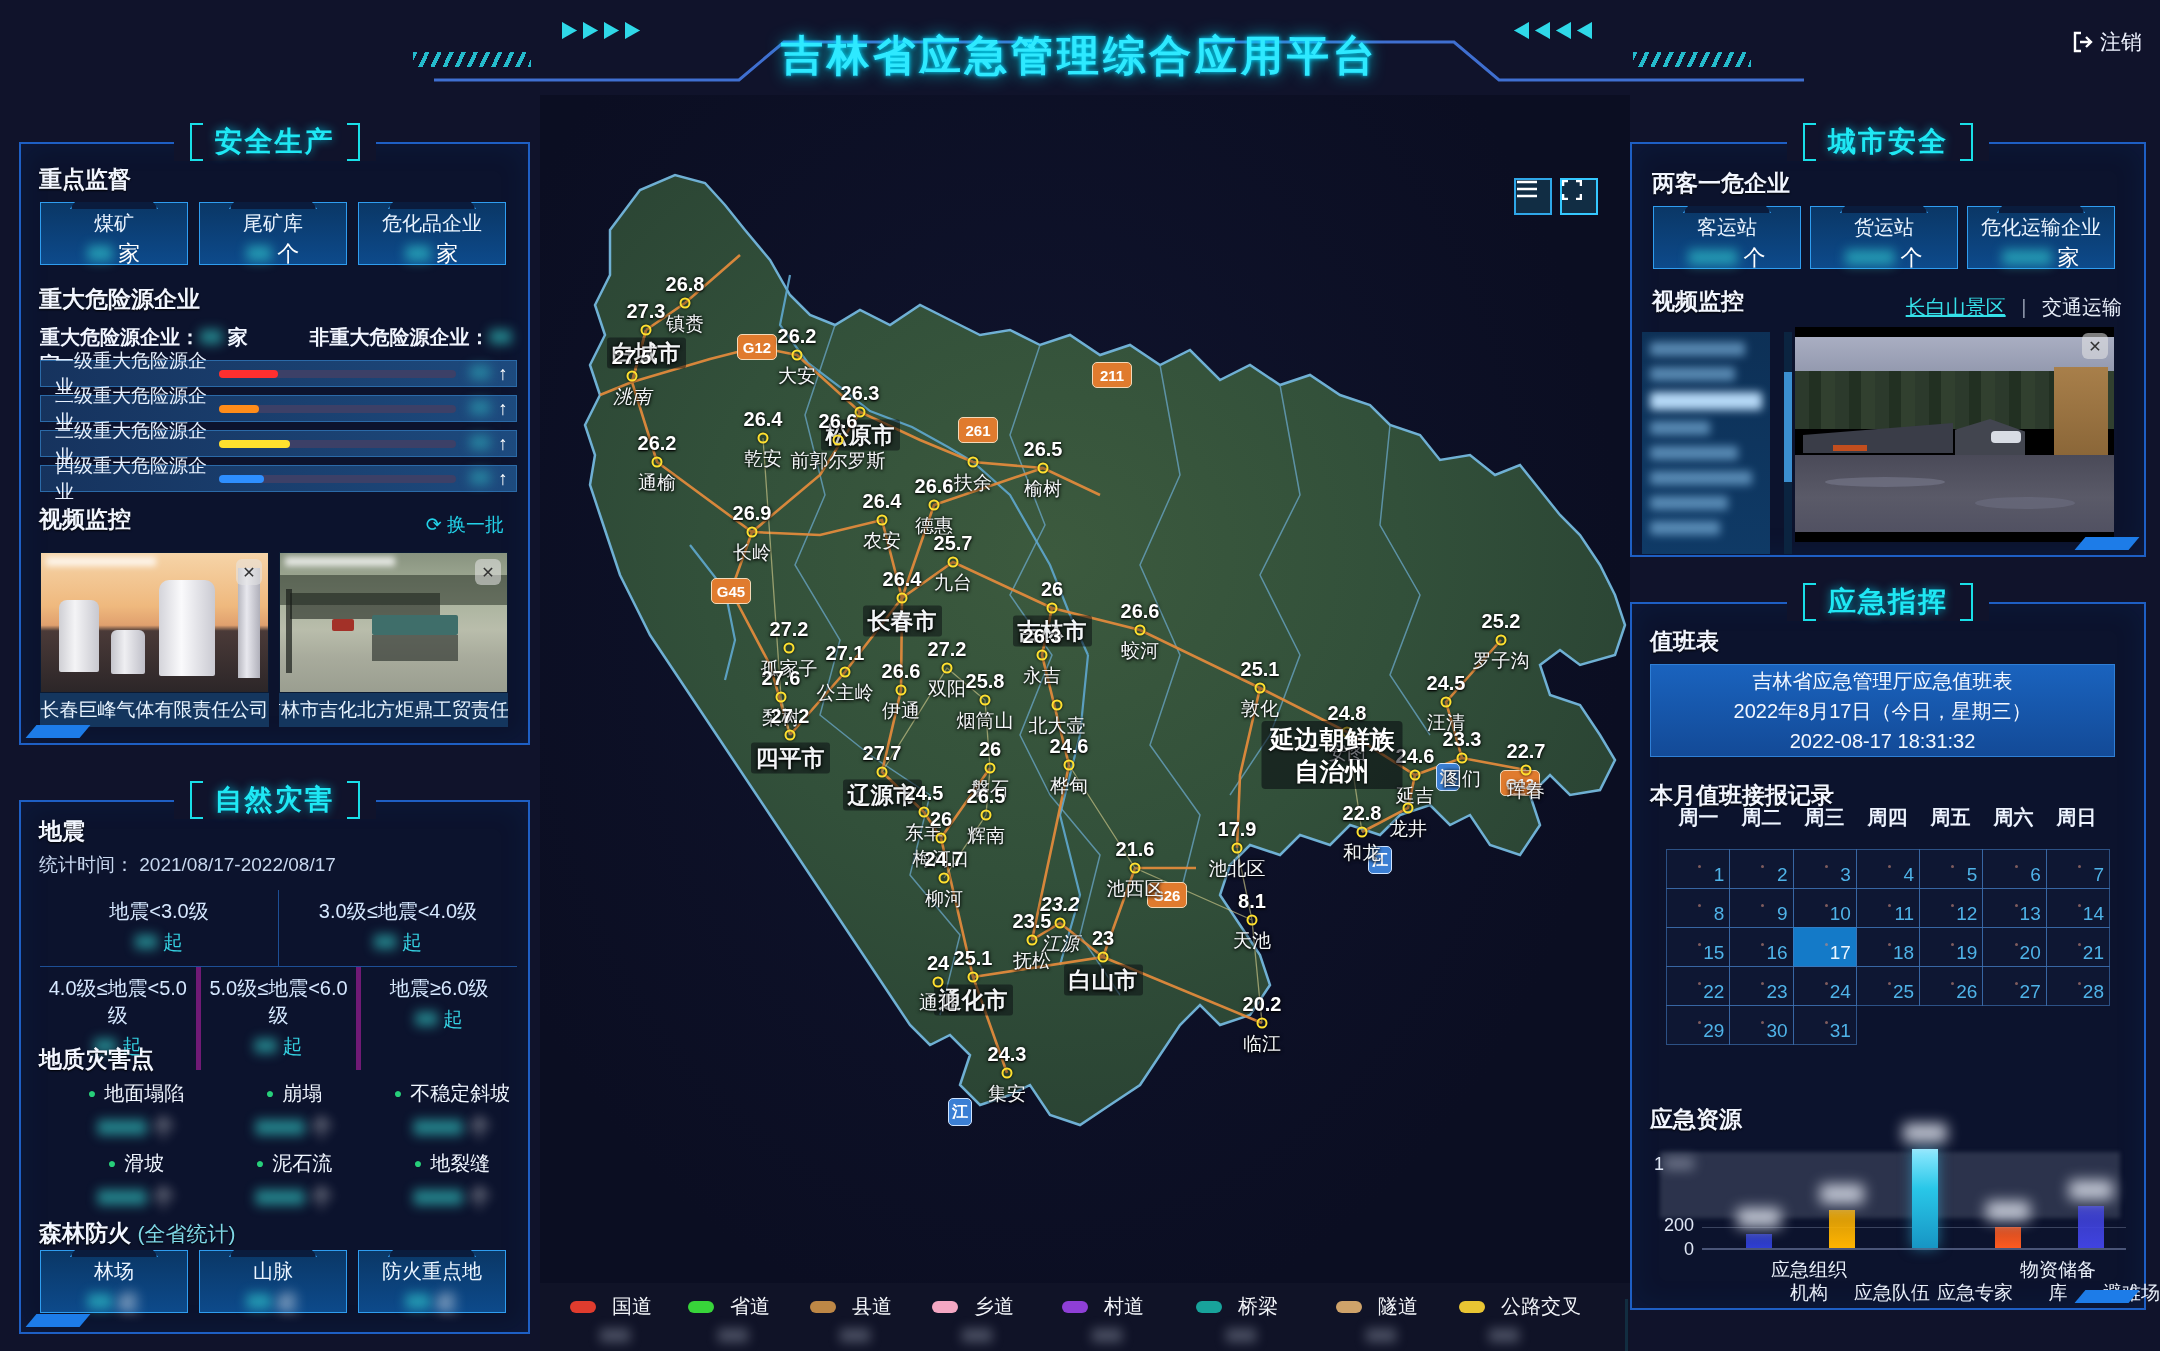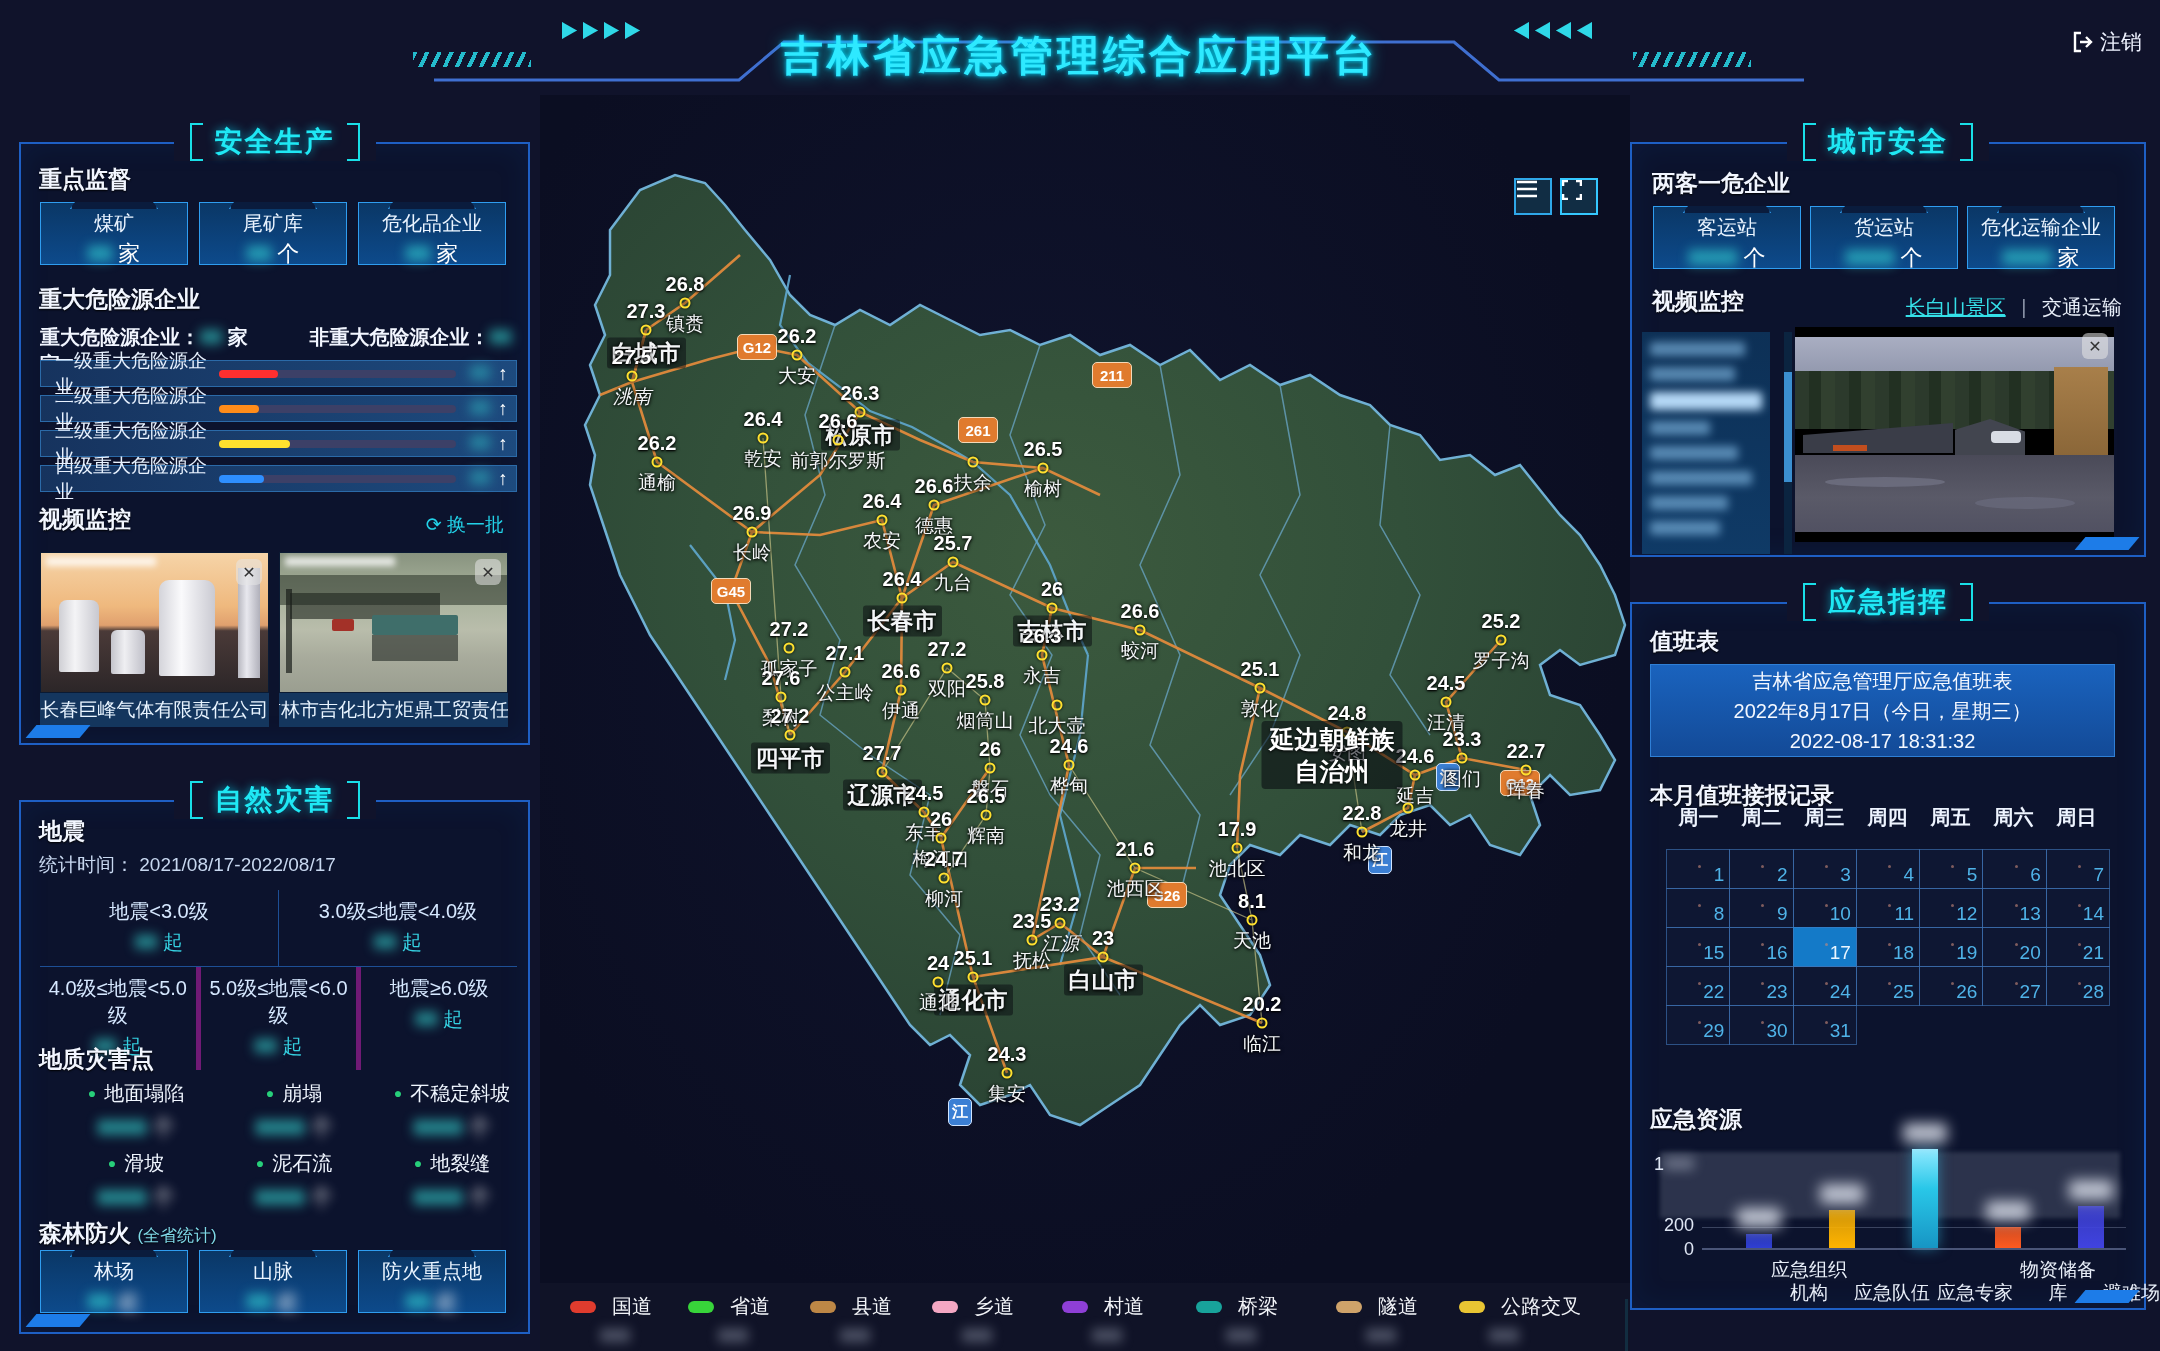--- a/index.html
+++ b/index.html
@@ -33,21 +33,21 @@
   .sec-title .br { width:13px; height:38px; border:2px solid #19dfe8; }
   .sec-title .br.l { border-right:none; } .sec-title .br.r { border-left:none; }
   .sec-title .tx { font-size:28px; font-weight:bold; color:#1fe8f4;
     text-shadow:0 0 10px rgba(0,230,255,.7); letter-spacing:2px; white-space:nowrap; }
   .decor-bl { position:absolute; bottom:5px; left:10px; width:54px; height:13px;
     background:#1d7ce8; transform:skewX(-40deg); }
   .decor-br { position:absolute; bottom:5px; right:10px; width:54px; height:13px;
     background:#1d7ce8; transform:skewX(-40deg); }
   .h2 { position:absolute; font-size:23px; font-weight:bold; color:#f2f6ff;
     text-shadow:0 1px 2px #000; white-space:nowrap; }
-  .h2 .sub { font-weight:normal; color:#7fd9e8; font-size:17px; }
+  .h2 .sub { font-weight:normal; color:#7fd9e8; font-size:21px; }
   
   .stat-card { position:absolute; width:148px; height:63px; border:1px solid #2f9df0;
     background:linear-gradient(180deg,#0a3766,#0d4a8b); text-align:center; }
   .stat-card:before { content:""; position:absolute; top:-1px; left:50%; transform:translateX(-50%);
     width:58%; height:7px; background:#0a1c3d;
     border-left:2px solid #2f9df0; border-right:2px solid #2f9df0;
     clip-path:polygon(6% 0,94% 0,100% 100%,0 100%); }
   .stat-card .t { margin-top:7px; font-size:20px; color:#eaf4ff; }
   .stat-card .v { margin-top:2px; font-size:22px; color:#fff; }
   .blur { filter:blur(6px); user-select:none; }

